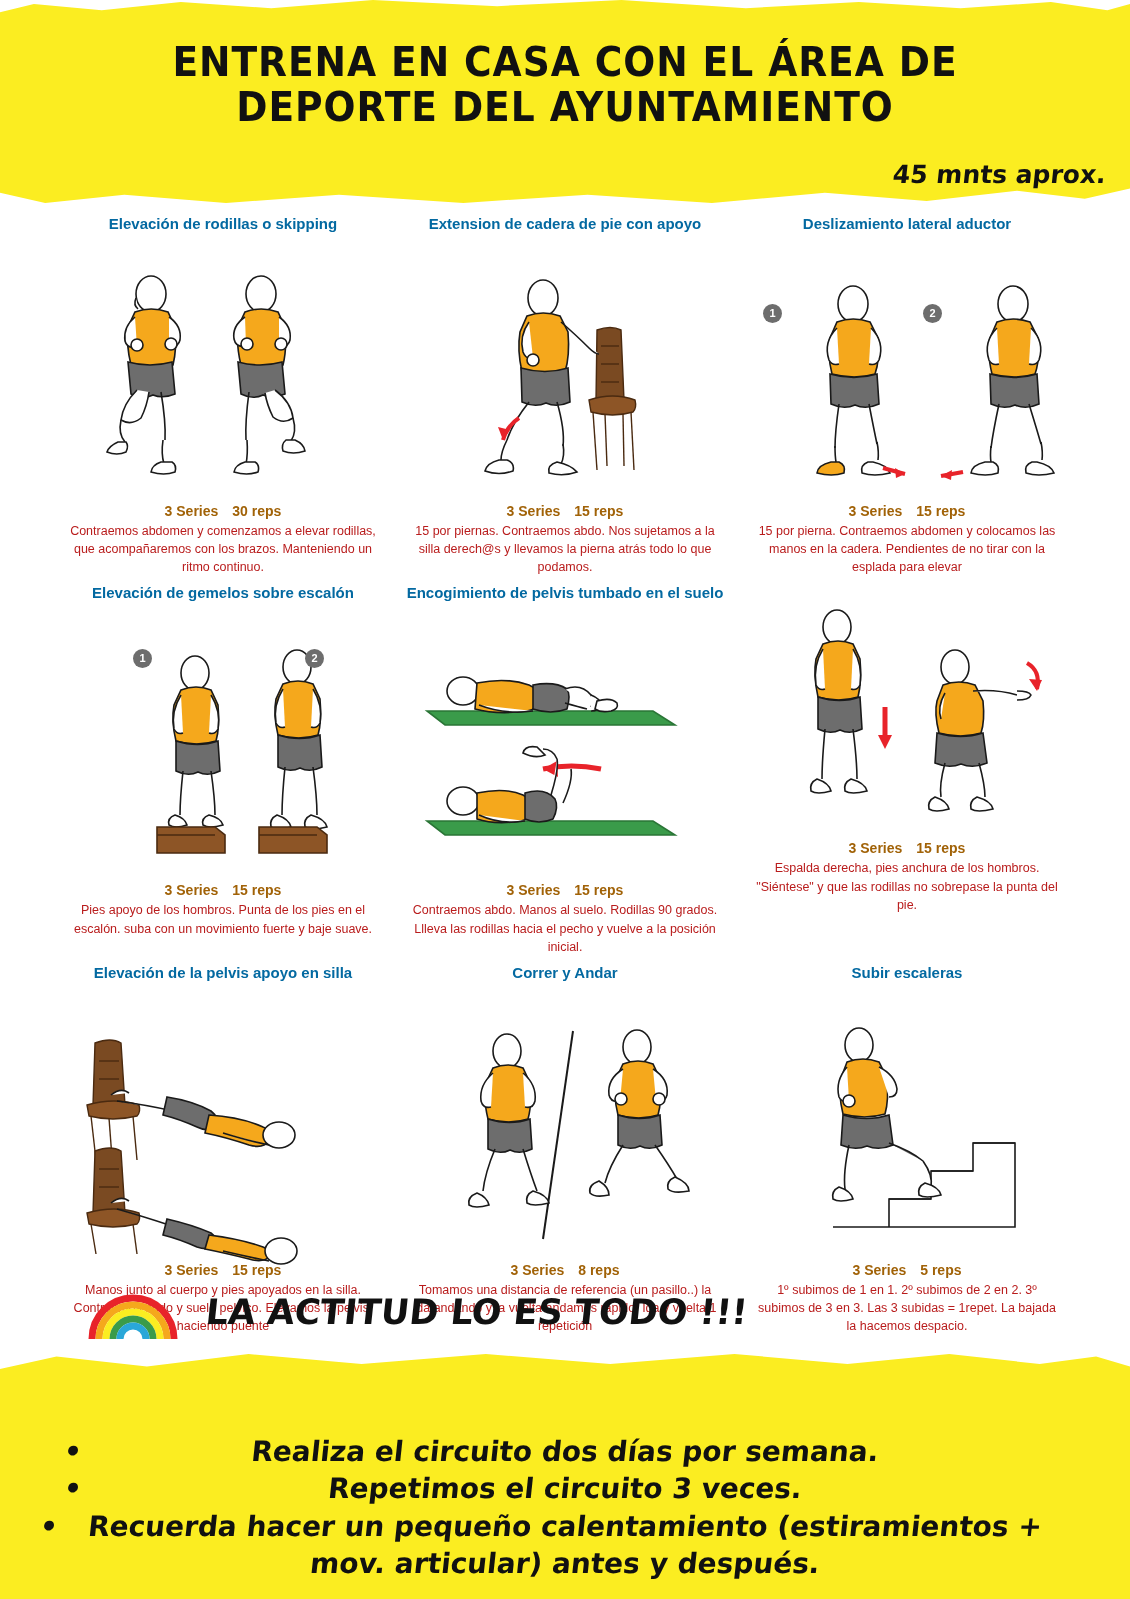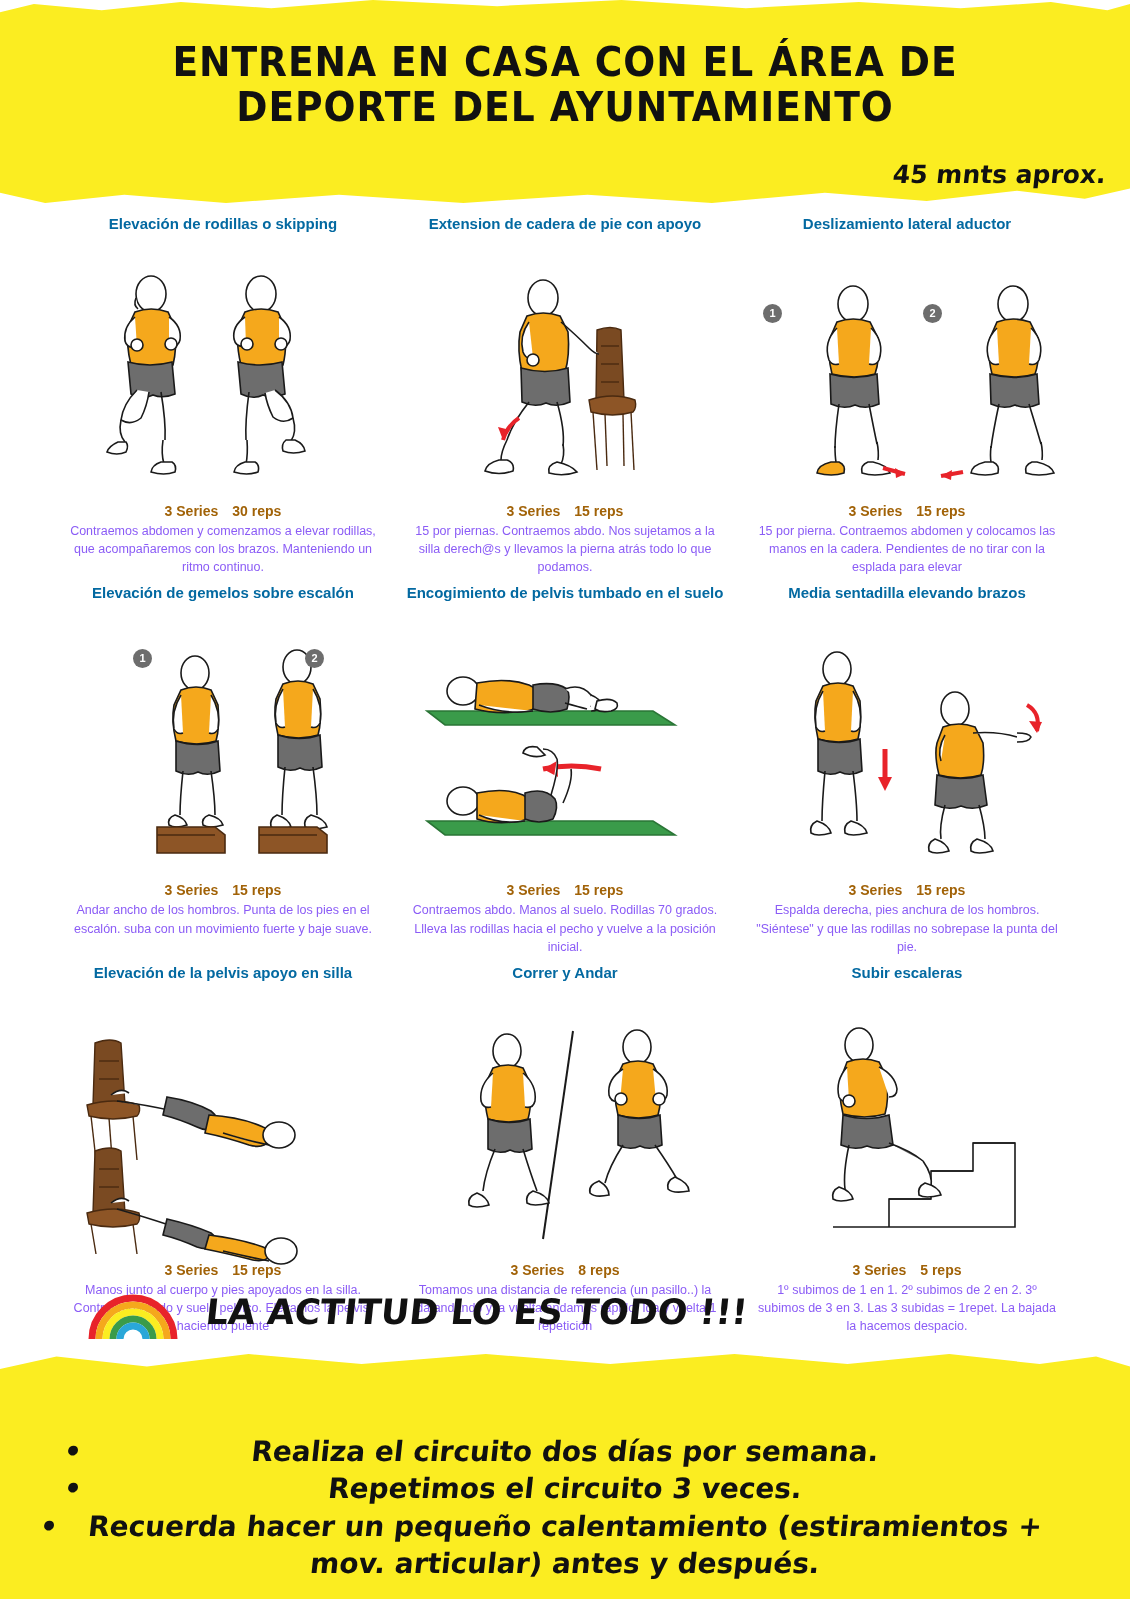--- a/index.html
+++ b/index.html
@@ -84,21 +84,21 @@
   .reps-line {
     font-size: 14px;
     color: #a16207;
     margin-top: 6px;
   }
   .reps-line b { font-weight: 700; }
   .reps-sep { display: inline-block; width: 14px; }
   .desc {
     font-size: 12.5px;
     line-height: 1.45;
-    color: #8b5cf6;
+    color: #b91c1c;
     padding: 3px 10px 0;
   }
 
   
   .fig { position: relative; }
   svg { display: block; overflow: visible; }
 
   .badge {
     position: absolute;
     width: 19px; height: 19px;
@@ -363,21 +363,21 @@
               <path d="M34 186 h58 l10 8 v18 h-68 z" fill="#8d5526" stroke="#4a2a10"></path>
               <path d="M34 194 h58" stroke="#4a2a10"></path>
             </g>
           </g>
         </svg>
       </div>
     </div>
     <div class="reps-line">
       <b>3 Series</b><span class="reps-sep"></span><b>15 reps</b>
     </div>
-    <div class="desc">Andar ancho de los hombros. Punta de los pies en el escalón. suba con un movimiento fuerte y baje suave.</div>
+    <div class="desc">Pies apoyo de los hombros. Punta de los pies en el escalón. suba con un movimiento fuerte y baje suave.</div>
   </div>
 
   <div class="cell">
     <div class="ex-title">Encogimiento de pelvis tumbado en el suelo</div>
     <div class="figure-box tall">
       <svg width="300" height="235" viewBox="0 0 300 235">
         <g stroke="#1a1a1a" stroke-width="1.6" fill="none">
 
           <g transform="translate(0,6)">
             <path d="M12 64 h226 l22 14 h-230 z" fill="#3a9b4a" stroke="#2a7536"></path>
@@ -404,25 +404,24 @@
             <path d="M142 6 q-4 -10 -14 -10" fill="#fff"></path>
             <path d="M122 -6 q-12 -2 -14 6 q12 6 22 2 z" fill="#fff"></path>
             <path d="M148 50 q10 -22 8 -34" fill="#fff"></path>
           </g>
         </g>
       </svg>
     </div>
     <div class="reps-line">
       <b>3 Series</b><span class="reps-sep"></span><b>15 reps</b>
     </div>
-    <div class="desc">Contraemos abdo. Manos al suelo. Rodillas 70 grados. Llleva las rodillas hacia el pecho y vuelve a la posición inicial.</div>
-  </div>
-
-  <div class="cell">
-    <div class="ex-title">Media sentadilla elevando brazos</div>
+    <div class="desc">Contraemos abdo. Manos al suelo. Rodillas 90 grados. Llleva las rodillas hacia el pecho y vuelve a la posición inicial.</div>
+  </div>
+
+  <div class="cell">
     <div class="figure-box tall">
       <svg width="300" height="235" viewBox="0 0 300 235">
         <g stroke="#1a1a1a" stroke-width="1.6" fill="none">
 
           <g transform="translate(18,4)">
             <ellipse cx="62" cy="24" rx="14" ry="17" fill="#fff"></ellipse>
             <path d="M48 41 q15 -6 30 0 l7 15 q2 22 -2 38 q-19 6 -40 0 q-5 -22 -2 -38 z" fill="#f5a81c"></path>
             <path d="M48 46 q-10 16 -7 36 q3 6 9 4" fill="#fff"></path>
             <path d="M78 46 q10 16 7 36 q-3 6 -9 4" fill="#fff"></path>
             <path d="M43 94 q22 7 42 0 l2 32 q-12 6 -22 1 q-10 5 -22 -1 z" fill="#6d6d6d"></path>

